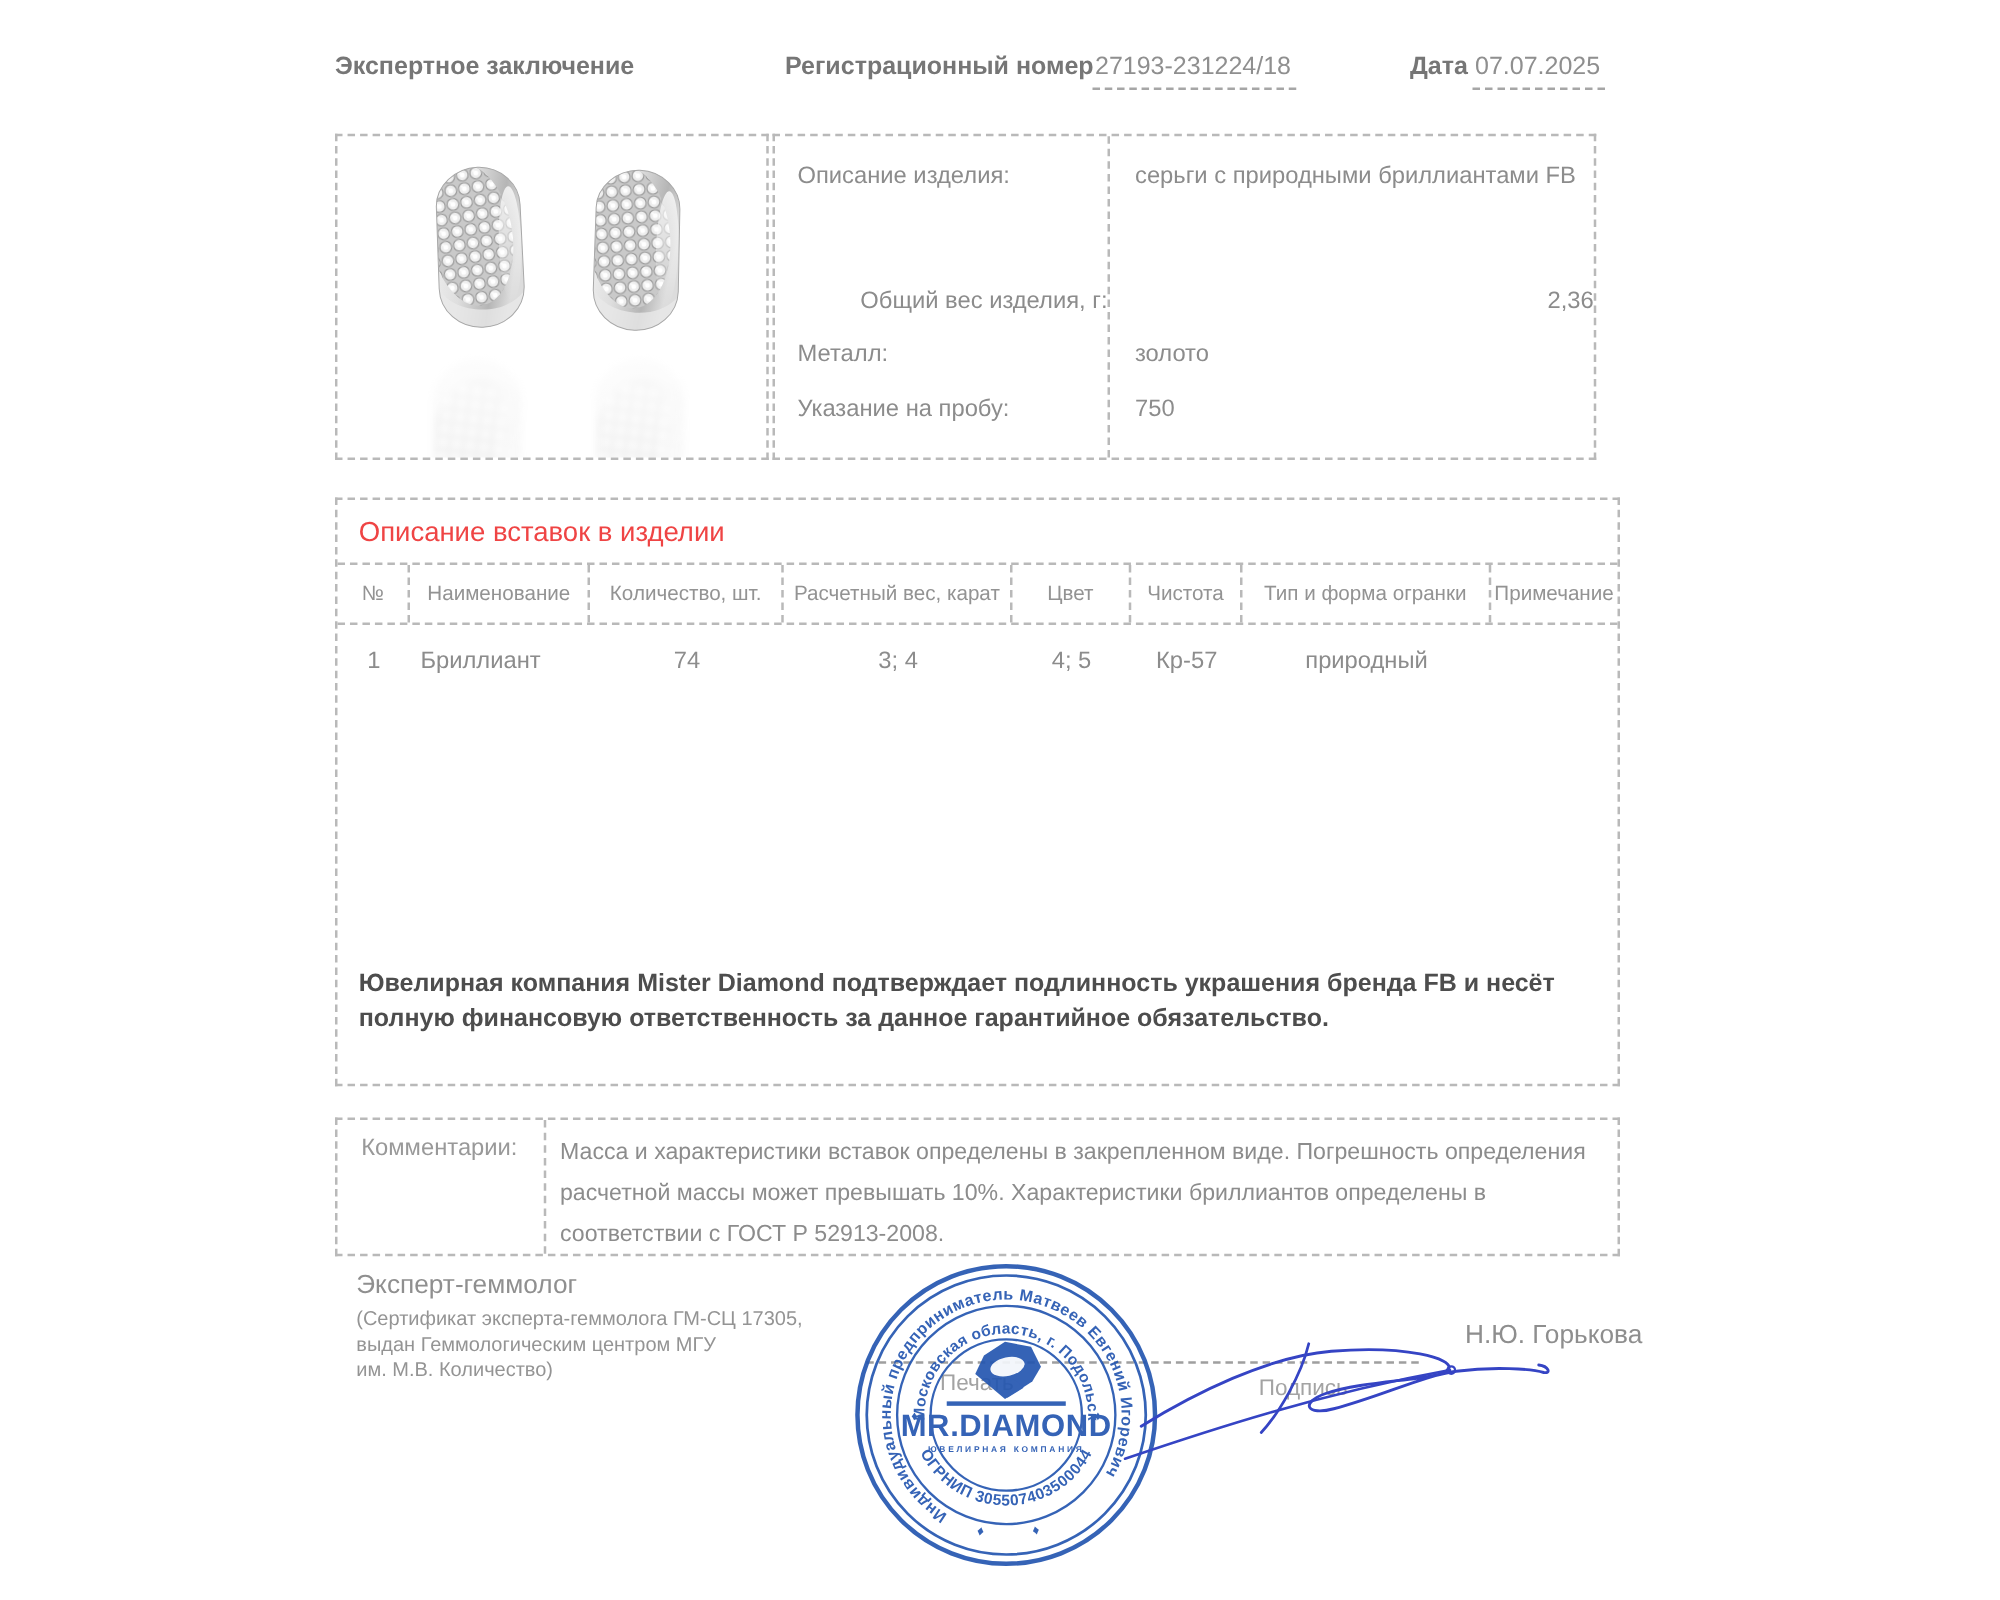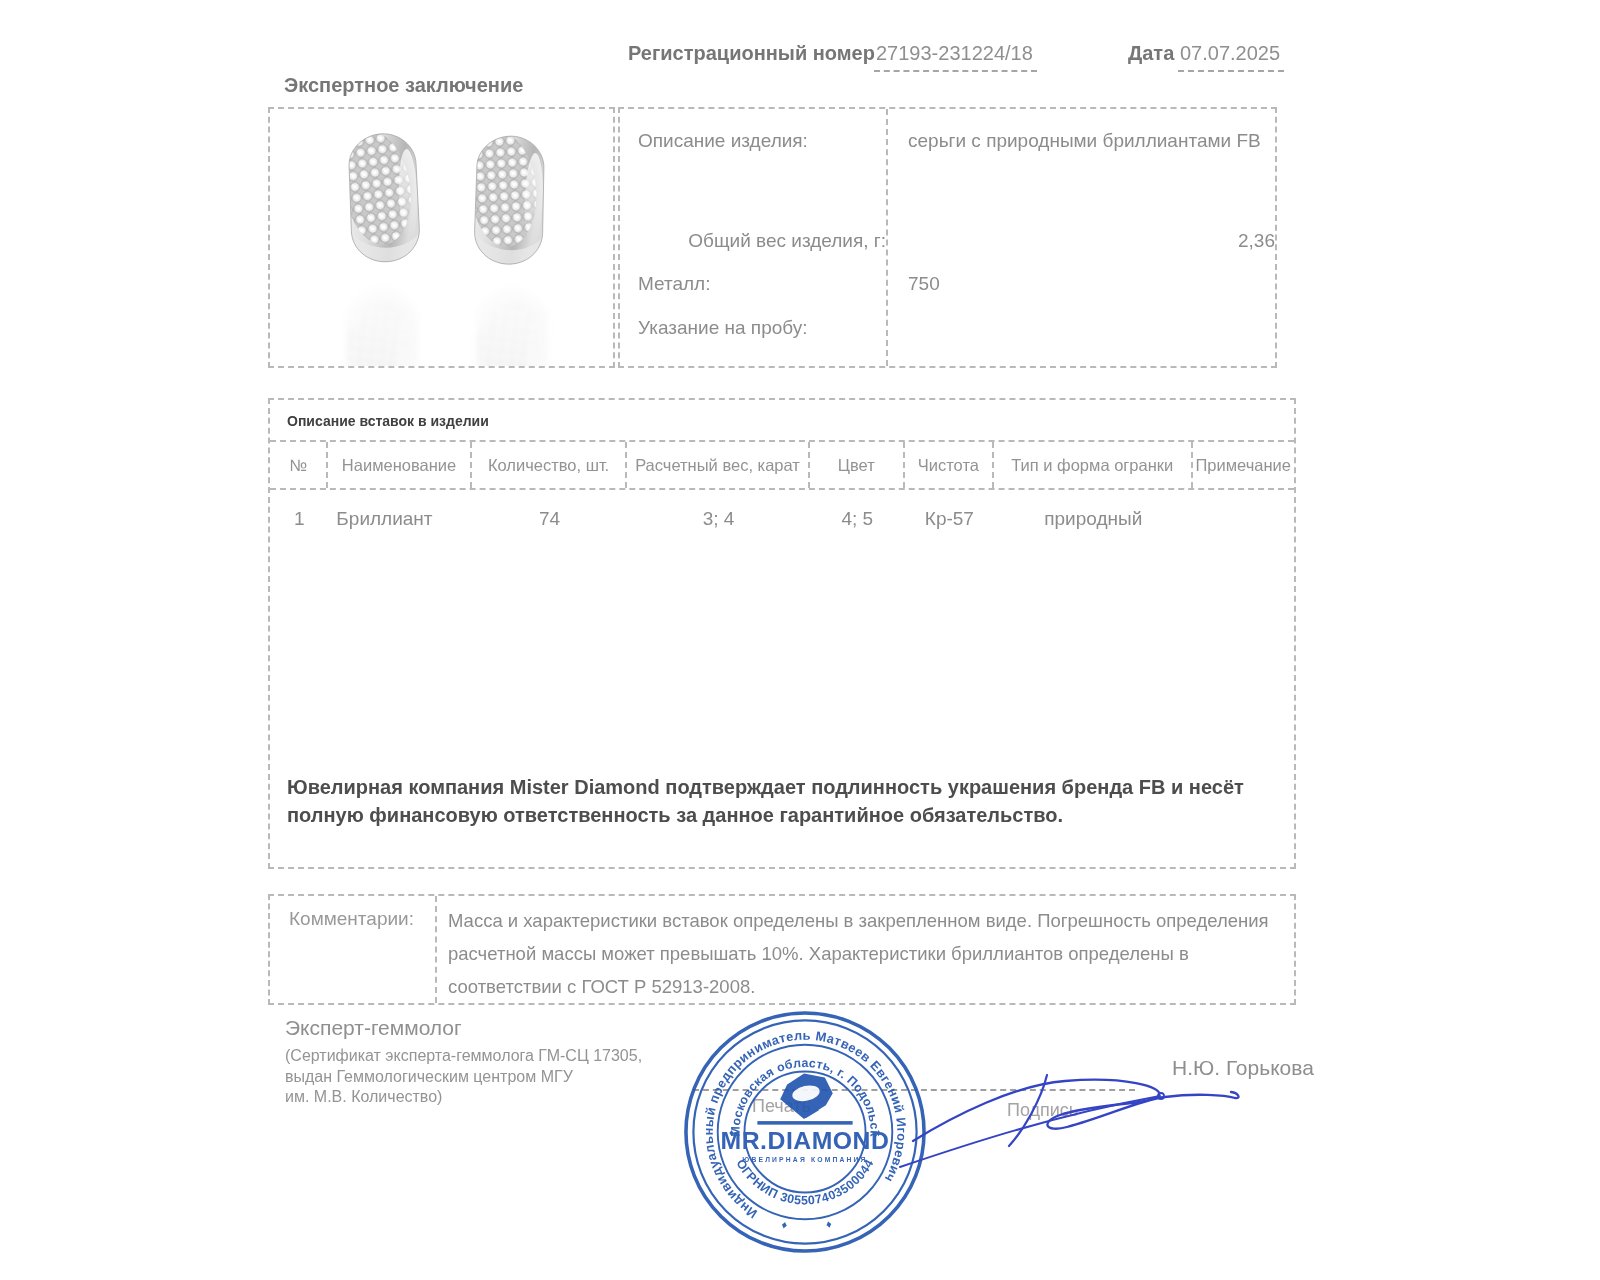--- a/index.html
+++ b/index.html
@@ -8,41 +8,41 @@
     font-family:"Liberation Sans","DejaVu Sans",sans-serif;
     -webkit-font-smoothing:antialiased;
   }
   .abs{position:absolute;}
   .dashed-box{border:2px dashed #b9b9b9;box-sizing:border-box;background:#fff;}
 
   
   .topbar{left:268px;top:42px;width:1060px;height:34px;}
   .topbar .lbl{font-weight:bold;color:#767676;font-size:20px;}
   .topbar .val{color:#8f8f8f;font-size:20px;border-bottom:2px dashed #a6a6a6;padding:0 4px 5px 2px;}
-  .t-title{left:16px;top:0;margin-top:32px;}
+  .t-title{left:0;top:0;}
   .t-reglbl{left:360px;top:0;}
   .t-regval{left:606px;top:0;}
   .t-datelbl{left:860px;top:0;}
   .t-dateval{left:910px;top:0;}
 
   
   .photo-box{left:268px;top:107px;width:347px;height:261px;}
 
   
   .desc-box{left:618px;top:107px;width:659px;height:261px;display:grid;grid-template-columns:266px 1fr;}
   .desc-col{padding:21px 0 0 18px;}
   .desc-col.vals{border-left:2px dashed #b9b9b9;padding-left:20px;}
   .desc-row1{height:100px;}
   .desc-row2{height:43px;text-align:right;}
   .desc-row3{height:44px;}
   .desc-cell{font-size:19px;color:#8c8c8c;line-height:22px;}
 
   
   .table-box{left:268px;top:398px;width:1028px;height:471px;}
-  .tb-title{font-size:14px;color:#404040;padding:13px 0 11px 17px;border-bottom:2px dashed #b9b9b9;font-weight:bold;}
+  .tb-title{font-size:22px;color:#ef4444;padding:13px 0 11px 17px;border-bottom:2px dashed #b9b9b9;}
   .tb-head{display:grid;grid-template-columns:5.7% 14% 15.2% 17.8% 9.3% 8.7% 19.4% 9.9%;
            border-bottom:2px dashed #b9b9b9;height:46px;}
   .tb-head .hc{display:flex;align-items:center;justify-content:center;
            font-size:16.5px;color:#939393;border-right:2px dashed #b9b9b9;box-sizing:border-box;text-align:center;}
   .tb-head .hc:last-child{border-right:none;}
   .tb-row{display:grid;grid-template-columns:5.7% 14% 15.2% 17.8% 9.3% 8.7% 19.4% 9.9%;height:58px;}
   .tb-row .dc{display:flex;align-items:center;justify-content:center;font-size:19px;color:#8c8c8c;box-sizing:border-box;}
   .tb-row .dc.left{justify-content:flex-start;padding-left:8px;}
   .statement{position:absolute;left:17px;right:34px;bottom:18px;
              font-size:20px;line-height:27.5px;font-weight:bold;color:#4d4d4d;}
@@ -127,20 +127,21 @@
 <div class="abs dashed-box desc-box">
   <div class="desc-col">
     <div class="desc-cell desc-row1">Описание изделия:</div>
     <div class="desc-cell desc-row2">Общий вес изделия, г:</div>
     <div class="desc-cell desc-row3">Металл:</div>
     <div class="desc-cell">Указание на пробу:</div>
   </div>
   <div class="desc-col vals">
     <div class="desc-cell desc-row1">серьги с природными бриллиантами FB</div>
     <div class="desc-cell desc-row2">2,36</div>
+    <div class="desc-cell desc-row3">золото</div>
     <div class="desc-cell">750</div>
   </div>
 </div>
 
 <div class="abs dashed-box table-box">
   <div class="tb-title">Описание вставок в изделии</div>
   <div class="tb-head">
     <div class="hc">№</div>
     <div class="hc">Наименование</div>
     <div class="hc">Количество, шт.</div>

